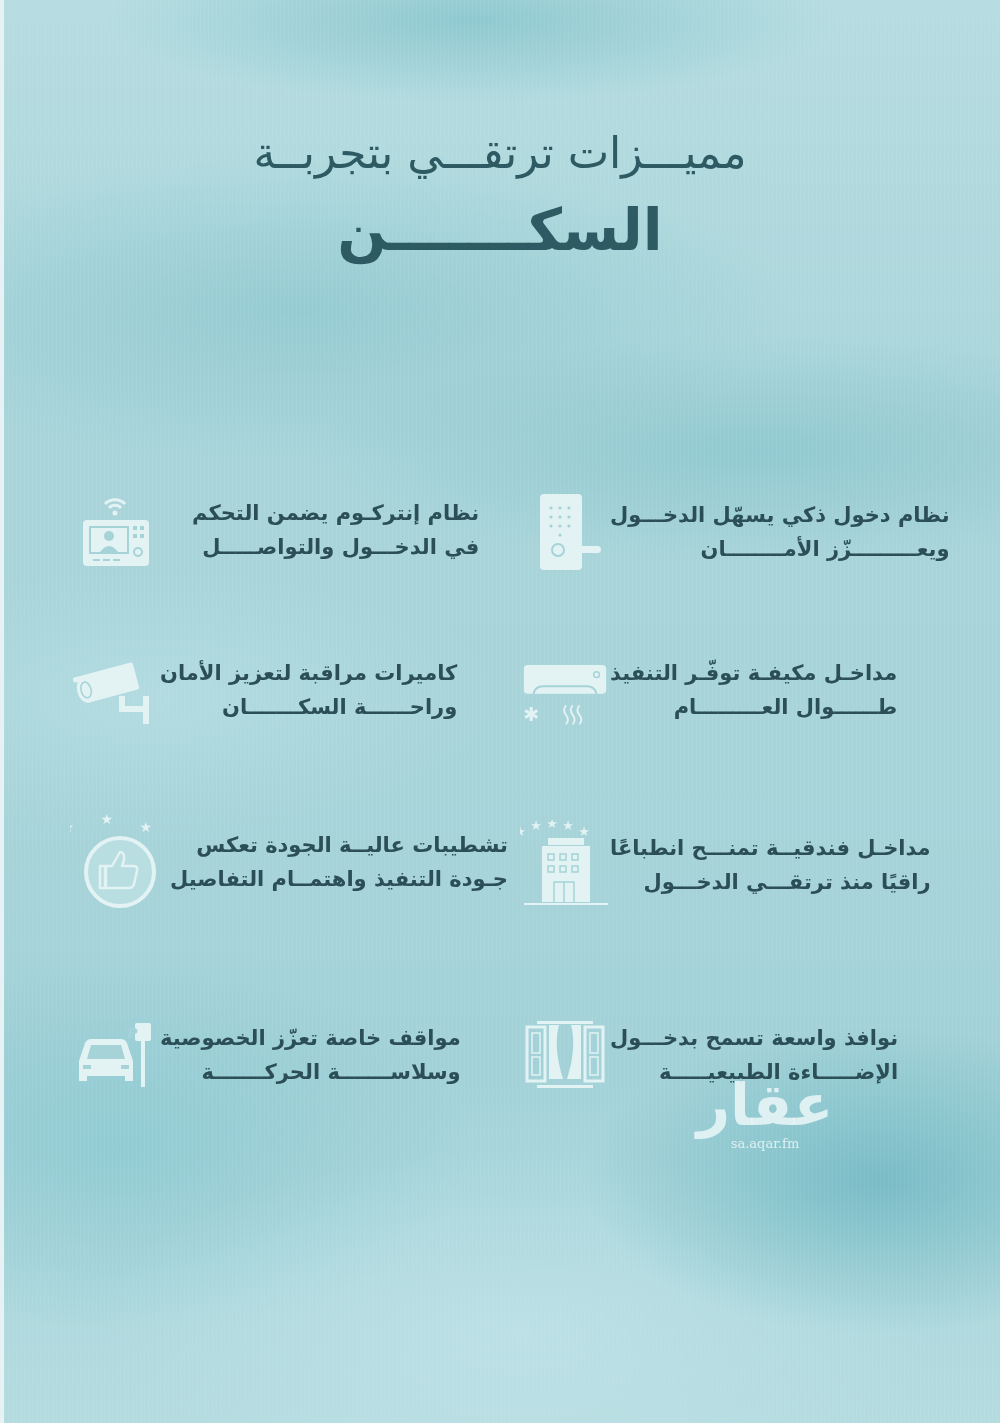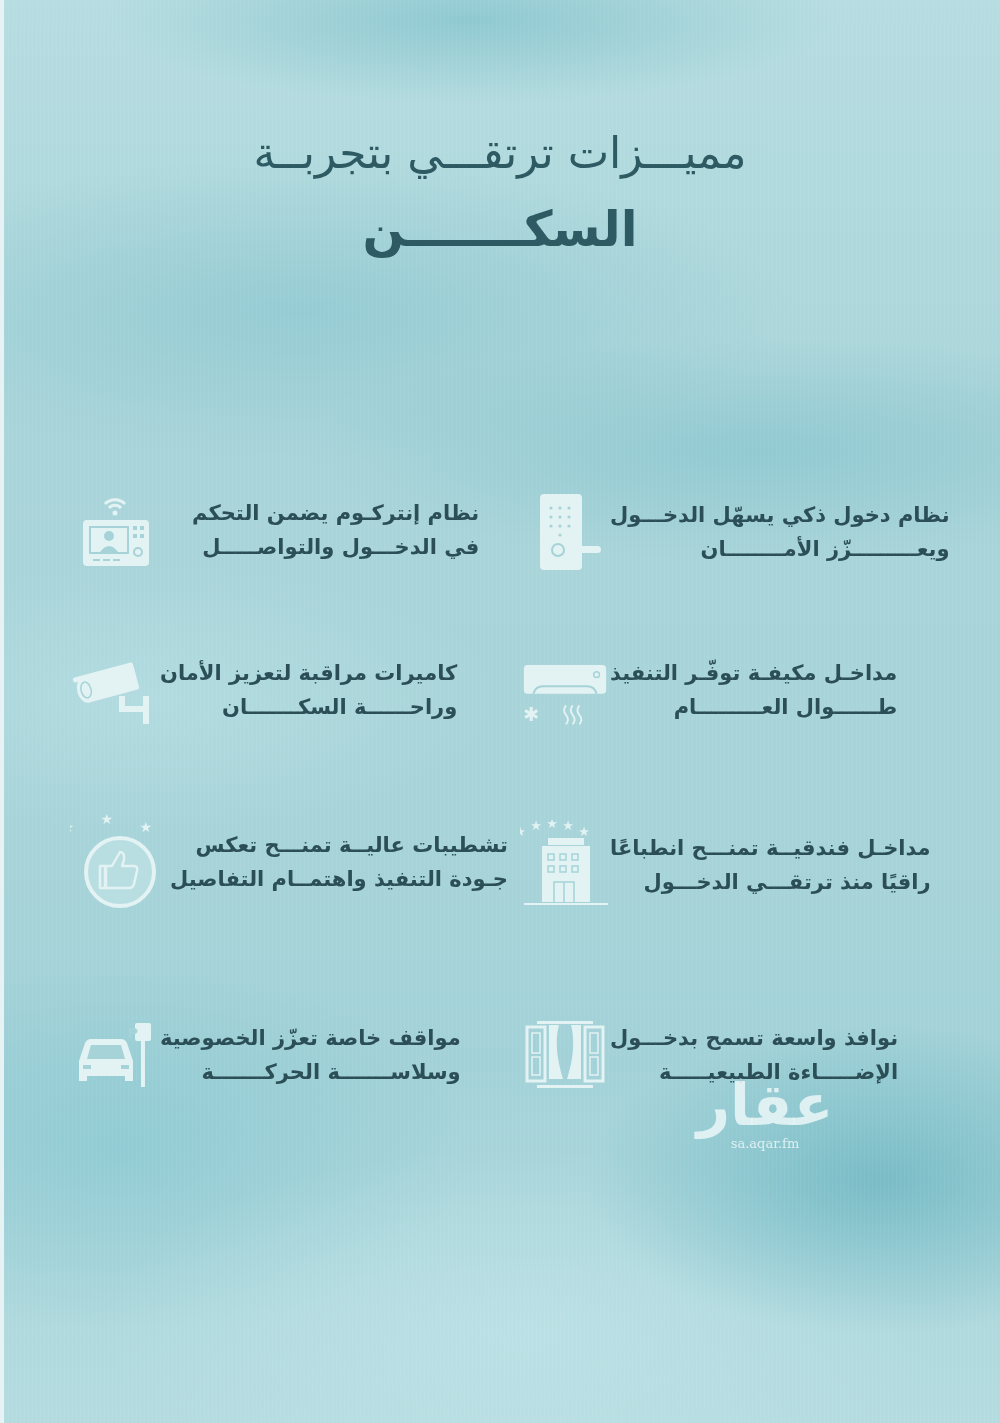--- a/index.html
+++ b/index.html
@@ -24,21 +24,21 @@
       content: ""; position: absolute; inset: 0;
       background: repeating-linear-gradient(90deg, rgba(255,255,255,0.05) 0px, rgba(255,255,255,0.05) 1px, rgba(0,0,0,0) 1px, rgba(0,0,0,0) 4px);
     }
     .left-edge { position: absolute; left: 0; top: 0; width: 4px; height: 100%; background: #e6f2f3; }
 
     .title {
       position: absolute; left: 0; right: 0; top: 118px; text-align: center;
       color: #2e5a63; direction: rtl;
     }
     .title .l1 { font-family: "DejaVu Sans", sans-serif; font-size: 44px; line-height: 70px; }
-    .title .l2 { font-family: "DejaVu Sans", sans-serif; font-size: 49px; font-weight: bold; line-height: 84px; }
+    .title .l2 { font-family: "DejaVu Sans", sans-serif; font-size: 58px; font-weight: bold; line-height: 84px; }
 
     .feature {
       position: absolute; display: flex; flex-direction: row-reverse; align-items: center;
       direction: rtl;
     }
     .feature .icon { width: 90px; height: 90px; flex: 0 0 90px; display: flex; align-items: center; justify-content: center; }
     .feature .text {
       color: #2c4f57; font-size: 21px; line-height: 34px; font-weight: bold;
       text-align: right; margin-right: 0;
     }
@@ -199,21 +199,21 @@
       <g fill="#e3f2f3" font-family="DejaVu Sans, sans-serif" font-size="14">
         <text x="4" y="20">★</text>
           <text x="43" y="12">★</text>
           <text x="82" y="20">★</text>
       </g>
       <circle cx="50" cy="60" r="34" fill="#b8dee2" stroke="#e3f2f3" stroke-width="4"></circle>
       <path d="M36 76 v-22 h6 l8 -14 q5 0 4 8 l-2 6 h12 q4 0 3 5 l-3 13 q-1 4 -5 4 z M30 54 h5 v22 h-5 z" fill="none" stroke="#e3f2f3" stroke-width="2.5" stroke-linejoin="round"></path>
     </svg>
   </div>
   <div class="text">
-    <span>تشطيبات عاليــة تمنـــح تعكس</span>
+    <span>تشطيبات عاليــة الجودة تعكس</span>
     <span>جـودة التنفيذ واهتمــام التفاصيل</span>
   </div>
 </div>
 
 <div class="feature f-right" style="top:1010px;">
   <div class="icon">
     <svg width="84" height="80" viewBox="0 0 84 80">
       <rect class="s" x="14" y="6" width="56" height="3"></rect>
       <rect class="s" x="14" y="70" width="56" height="3"></rect>
       <rect x="4" y="12" width="18" height="54" fill="none" stroke="#e3f2f3" stroke-width="3"></rect>

